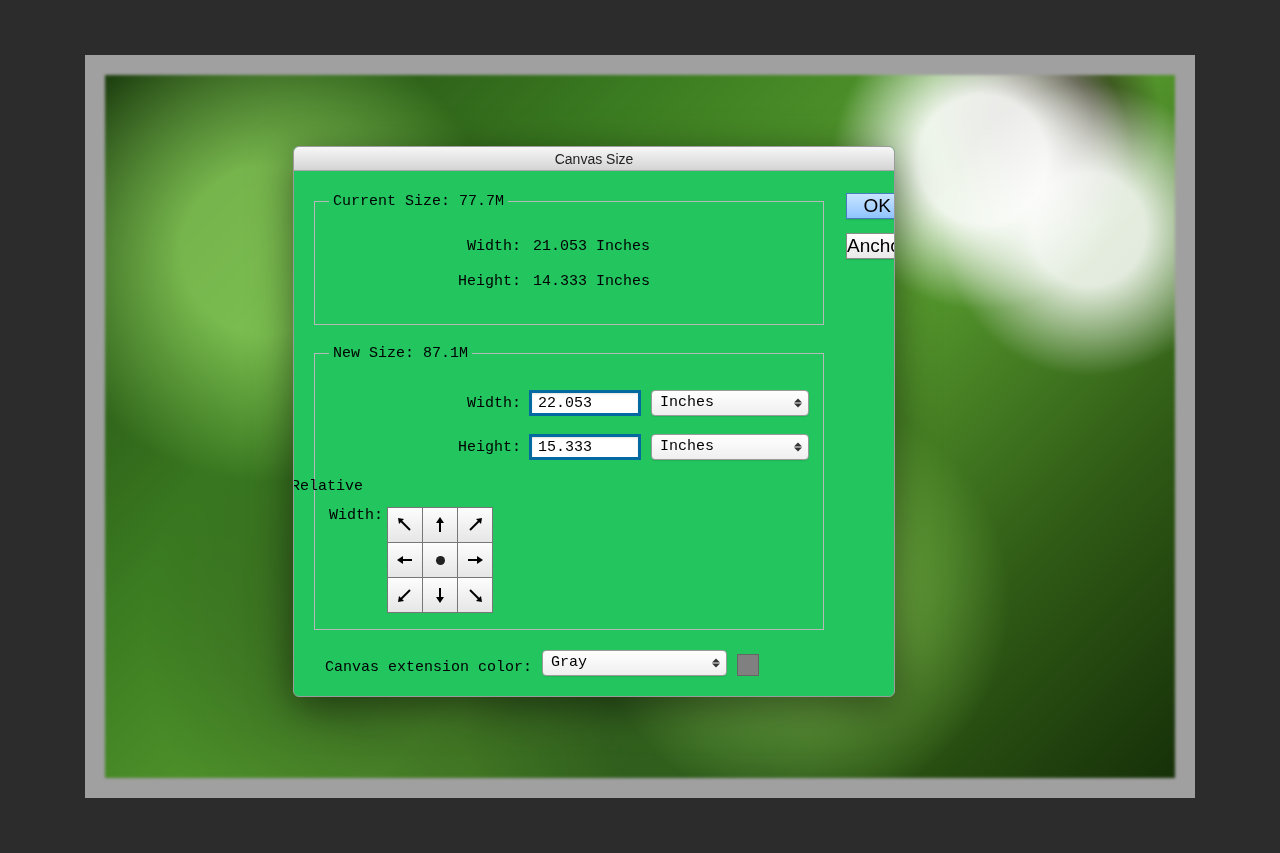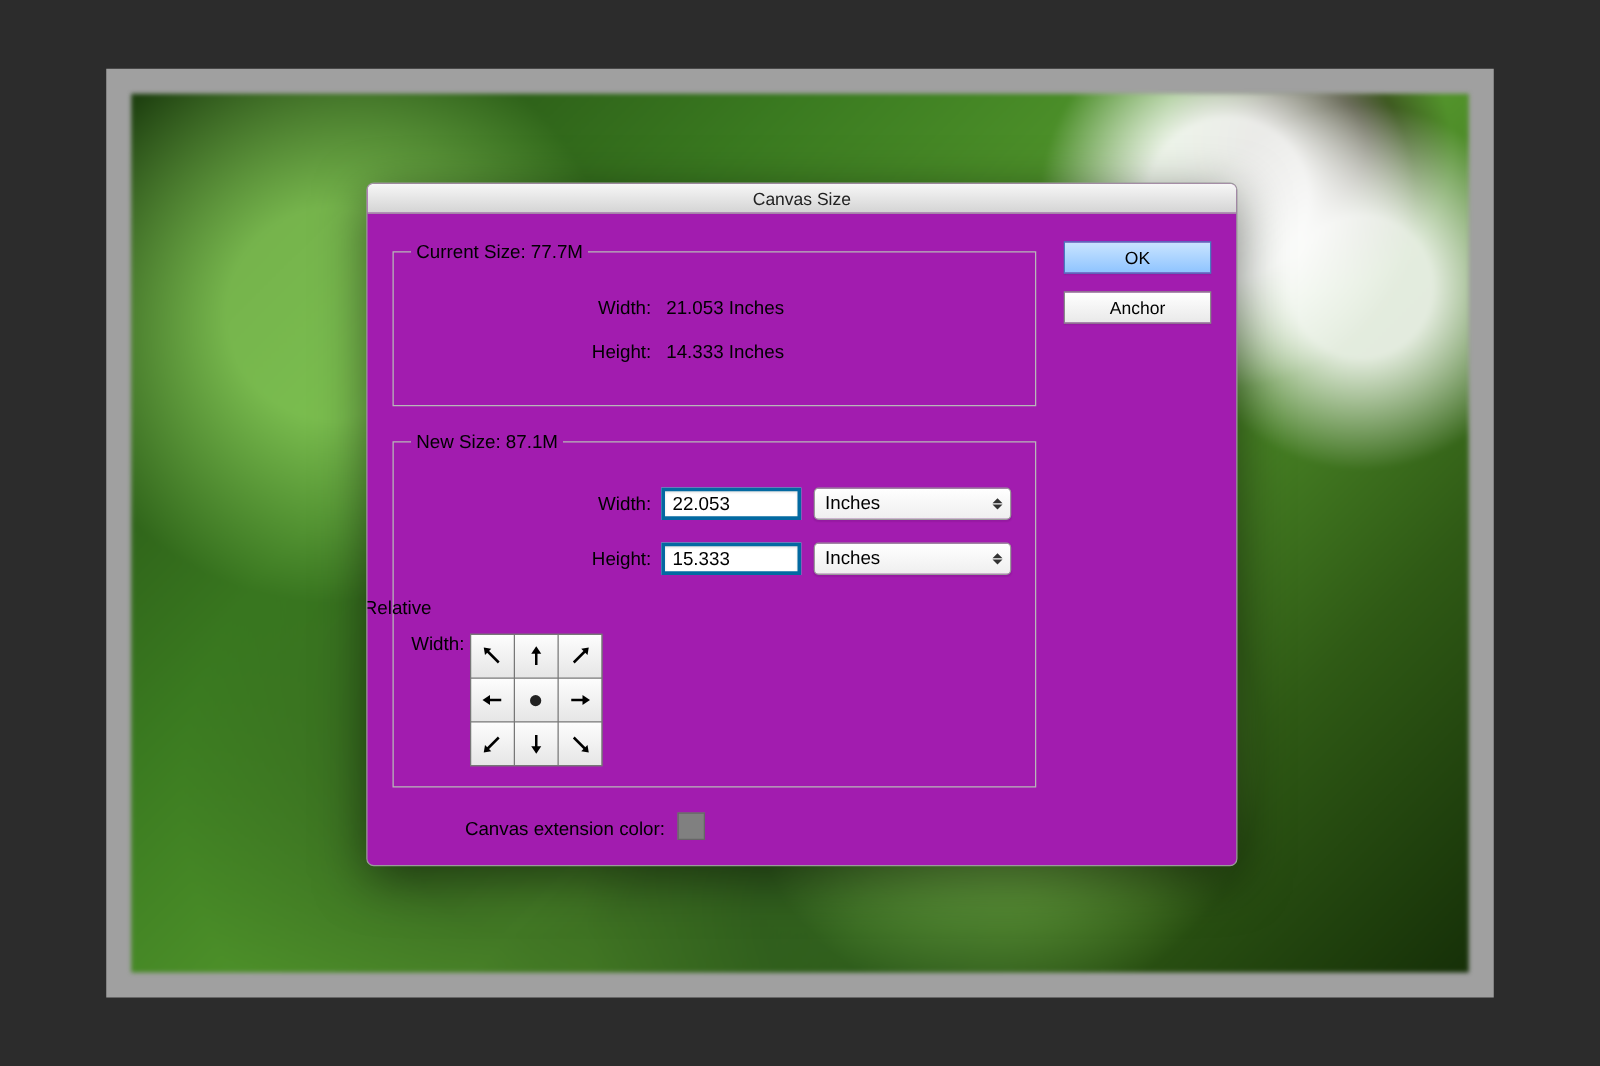--- a/index.html
+++ b/index.html
@@ -35,42 +35,42 @@
       radial-gradient(circle at 30% 80%, rgba(30,60,20,0.4) 0 12%, transparent 30%),
       radial-gradient(circle at 55% 92%, rgba(30,70,25,0.45) 0 10%, transparent 26%),
       linear-gradient(135deg, #1e4010 0%, #3a7a20 30%, #5aa030 55%, #2f5a15 80%, #163008 100%);
     filter: blur(1.8px);
   }
 
   .dialog {
     position: absolute;
     left: 293px;
     top: 146px;
-    width: 697px;
-    background: #a21caf;
+    width: 602px;
+    background: #22c55e;
     border: 1px solid #9b9b9b;
     border-radius: 6px;
     box-shadow: 0 10px 40px rgba(0,0,0,0.5);
     overflow: hidden;
   }
   .titlebar {
     height: 24px;
     background: linear-gradient(#f7f7f7, #d4d4d4);
     border-bottom: 1px solid #a8a8a8;
     text-align: center;
     line-height: 24px;
     font-size: 14px;
     color: #222;
   }
   .dialog-body {
     padding: 22px 20px 20px 20px;
     display: flex;
     gap: 22px;
   }
-  .left-col { flex: 1; }
+  .left-col { flex: 1; font-family: Liberation Mono, monospace; }
   .right-col { width: 118px; display: flex; flex-direction: column; gap: 14px; }
 
   fieldset.group {
     border: 1px solid #b8b8b8;
     border-radius: 0;
     padding: 10px 14px 16px 14px;
     margin-bottom: 20px;
     position: relative;
   }
   fieldset.group legend {
@@ -195,21 +195,21 @@
     width: 22px; height: 22px;
     background: #808080;
     border: 1px solid #666;
   }
 
   .btn {
     height: 26px;
     border: 1px solid #8a8a8a;
     border-radius: 0;
     background: linear-gradient(#ffffff,#e9e9e9);
-    font-size: 14px;
+    font-size: 19px;
     font-family: inherit;
     cursor: default;
     box-shadow: 0 1px 1px rgba(0,0,0,0.1);
   }
   .btn.primary {
     background: linear-gradient(#c9e4ff,#8fc4ff);
     border-color: #4a7bc0;
     color: #000;
   }
 </style>
@@ -316,20 +316,24 @@
                   <line x1="5" y1="5" x2="15" y2="15" stroke="#000" stroke-width="2"></line>
                   <polygon points="17,17 11,16 16,11" fill="#000"></polygon>
                 </svg>
               </div>
           </div>
         </div>
       </fieldset>
 
       <div class="ext-row">
         <div class="lbl2">Canvas extension color:</div>
+        <div class="select-wrap" style="margin-left:0">
+          <div class="select-box" style="width:185px">Gray</div>
+          <div class="select-arrows"></div>
+        </div>
         <div class="color-swatch"></div>
       </div>
 
     </div>
 
     <div class="right-col">
       <button class="btn primary">OK</button>
       <button class="btn">Anchor</button>
     </div>
   </div>

